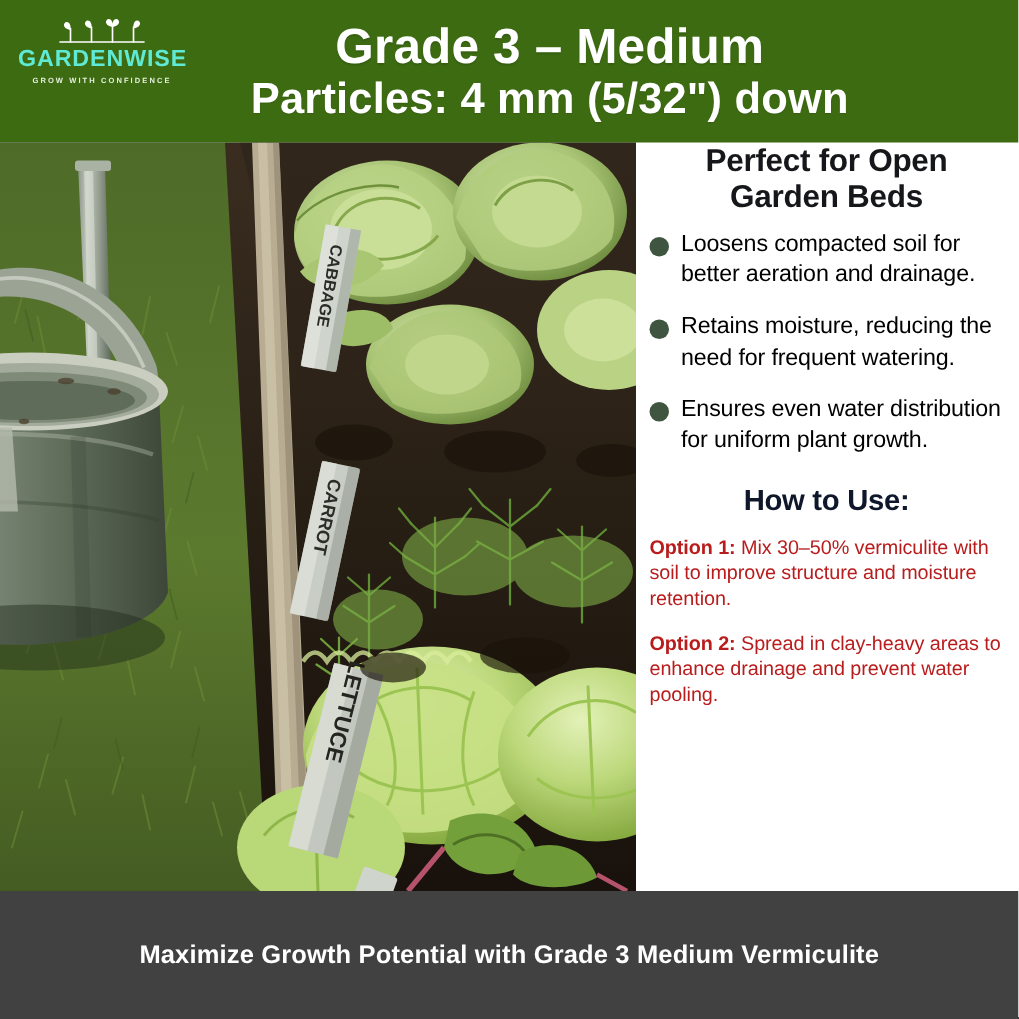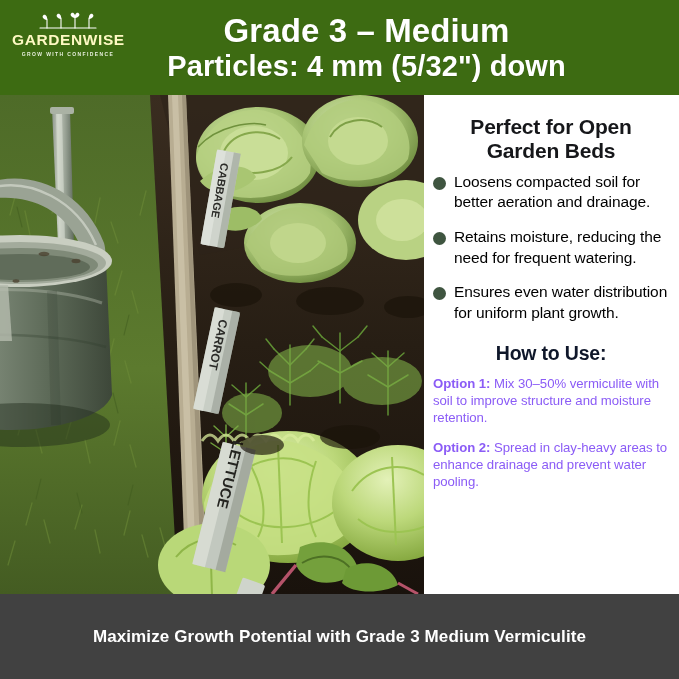--- a/index.html
+++ b/index.html
@@ -19,21 +19,21 @@
     flex:0 0 95px;
     display:flex; align-items:center; justify-content:center;
   }
   .logo {
     position:absolute; left:12px; top:8px;
     width:112px; text-align:center; color:#ffffff;
   }
   .logo-mark { height:22px; display:flex; align-items:flex-end; justify-content:center; }
   .logo-word {
     font-size:15.5px; font-weight:700; letter-spacing:0.6px;
-    color:#fef9c3; line-height:1.1; margin-top:1px;
+    color:#5eead4; line-height:1.1; margin-top:1px;
   }
   .logo-tag {
     font-size:5px; font-weight:700; letter-spacing:1.4px;
     color:#e7efdd; margin-top:3px;
   }
   .header-title {
     text-align:center; color:#ffffff;
     font-weight:700; line-height:1.16;
     padding-left:60px; padding-right:6px;
     text-shadow:0 1px 1px rgba(0,0,0,0.12);
@@ -47,21 +47,21 @@
   
   .photo {
     position:relative; width:424px; flex:0 0 424px;
     overflow:hidden; background:#33461f;
   }
   .photo svg { display:block; width:100%; height:100%; }
 
   
   .panel {
     flex:1 1 auto; background:#ffffff;
-    padding:20px 10px 6px 9px;
+    padding:1px 10px 6px 9px;
     display:flex; flex-direction:column;
   }
   .panel-heading {
     font-size:21px; font-weight:700; color:#16171a;
     text-align:center; line-height:1.14;
     letter-spacing:-0.2px; margin-bottom:9px;
   }
   .benefits { list-style:none; }
   .benefit {
     display:flex; align-items:flex-start;
@@ -74,21 +74,21 @@
   }
   .benefit-text {
     font-size:15.5px; color:#000000; line-height:1.33;
     letter-spacing:-0.1px;
   }
   .howto-heading {
     font-size:19.5px; font-weight:700; color:#0f172a;
     text-align:center; margin-top:4px; margin-bottom:10px;
     letter-spacing:-0.2px;
   }
-  .option { font-size:13.2px; color:#8b5cf6; line-height:1.29; margin-bottom:13px; letter-spacing:-0.05px; }
+  .option { font-size:13.2px; color:#b91c1c; line-height:1.29; margin-bottom:13px; letter-spacing:-0.05px; }
   .option b { font-weight:700; }
 
   
   .footer {
     flex:0 0 85px; height:85px;
     background:#414141;
     display:flex; align-items:center; justify-content:center;
     text-align:center;
   }
   .footer-text {

